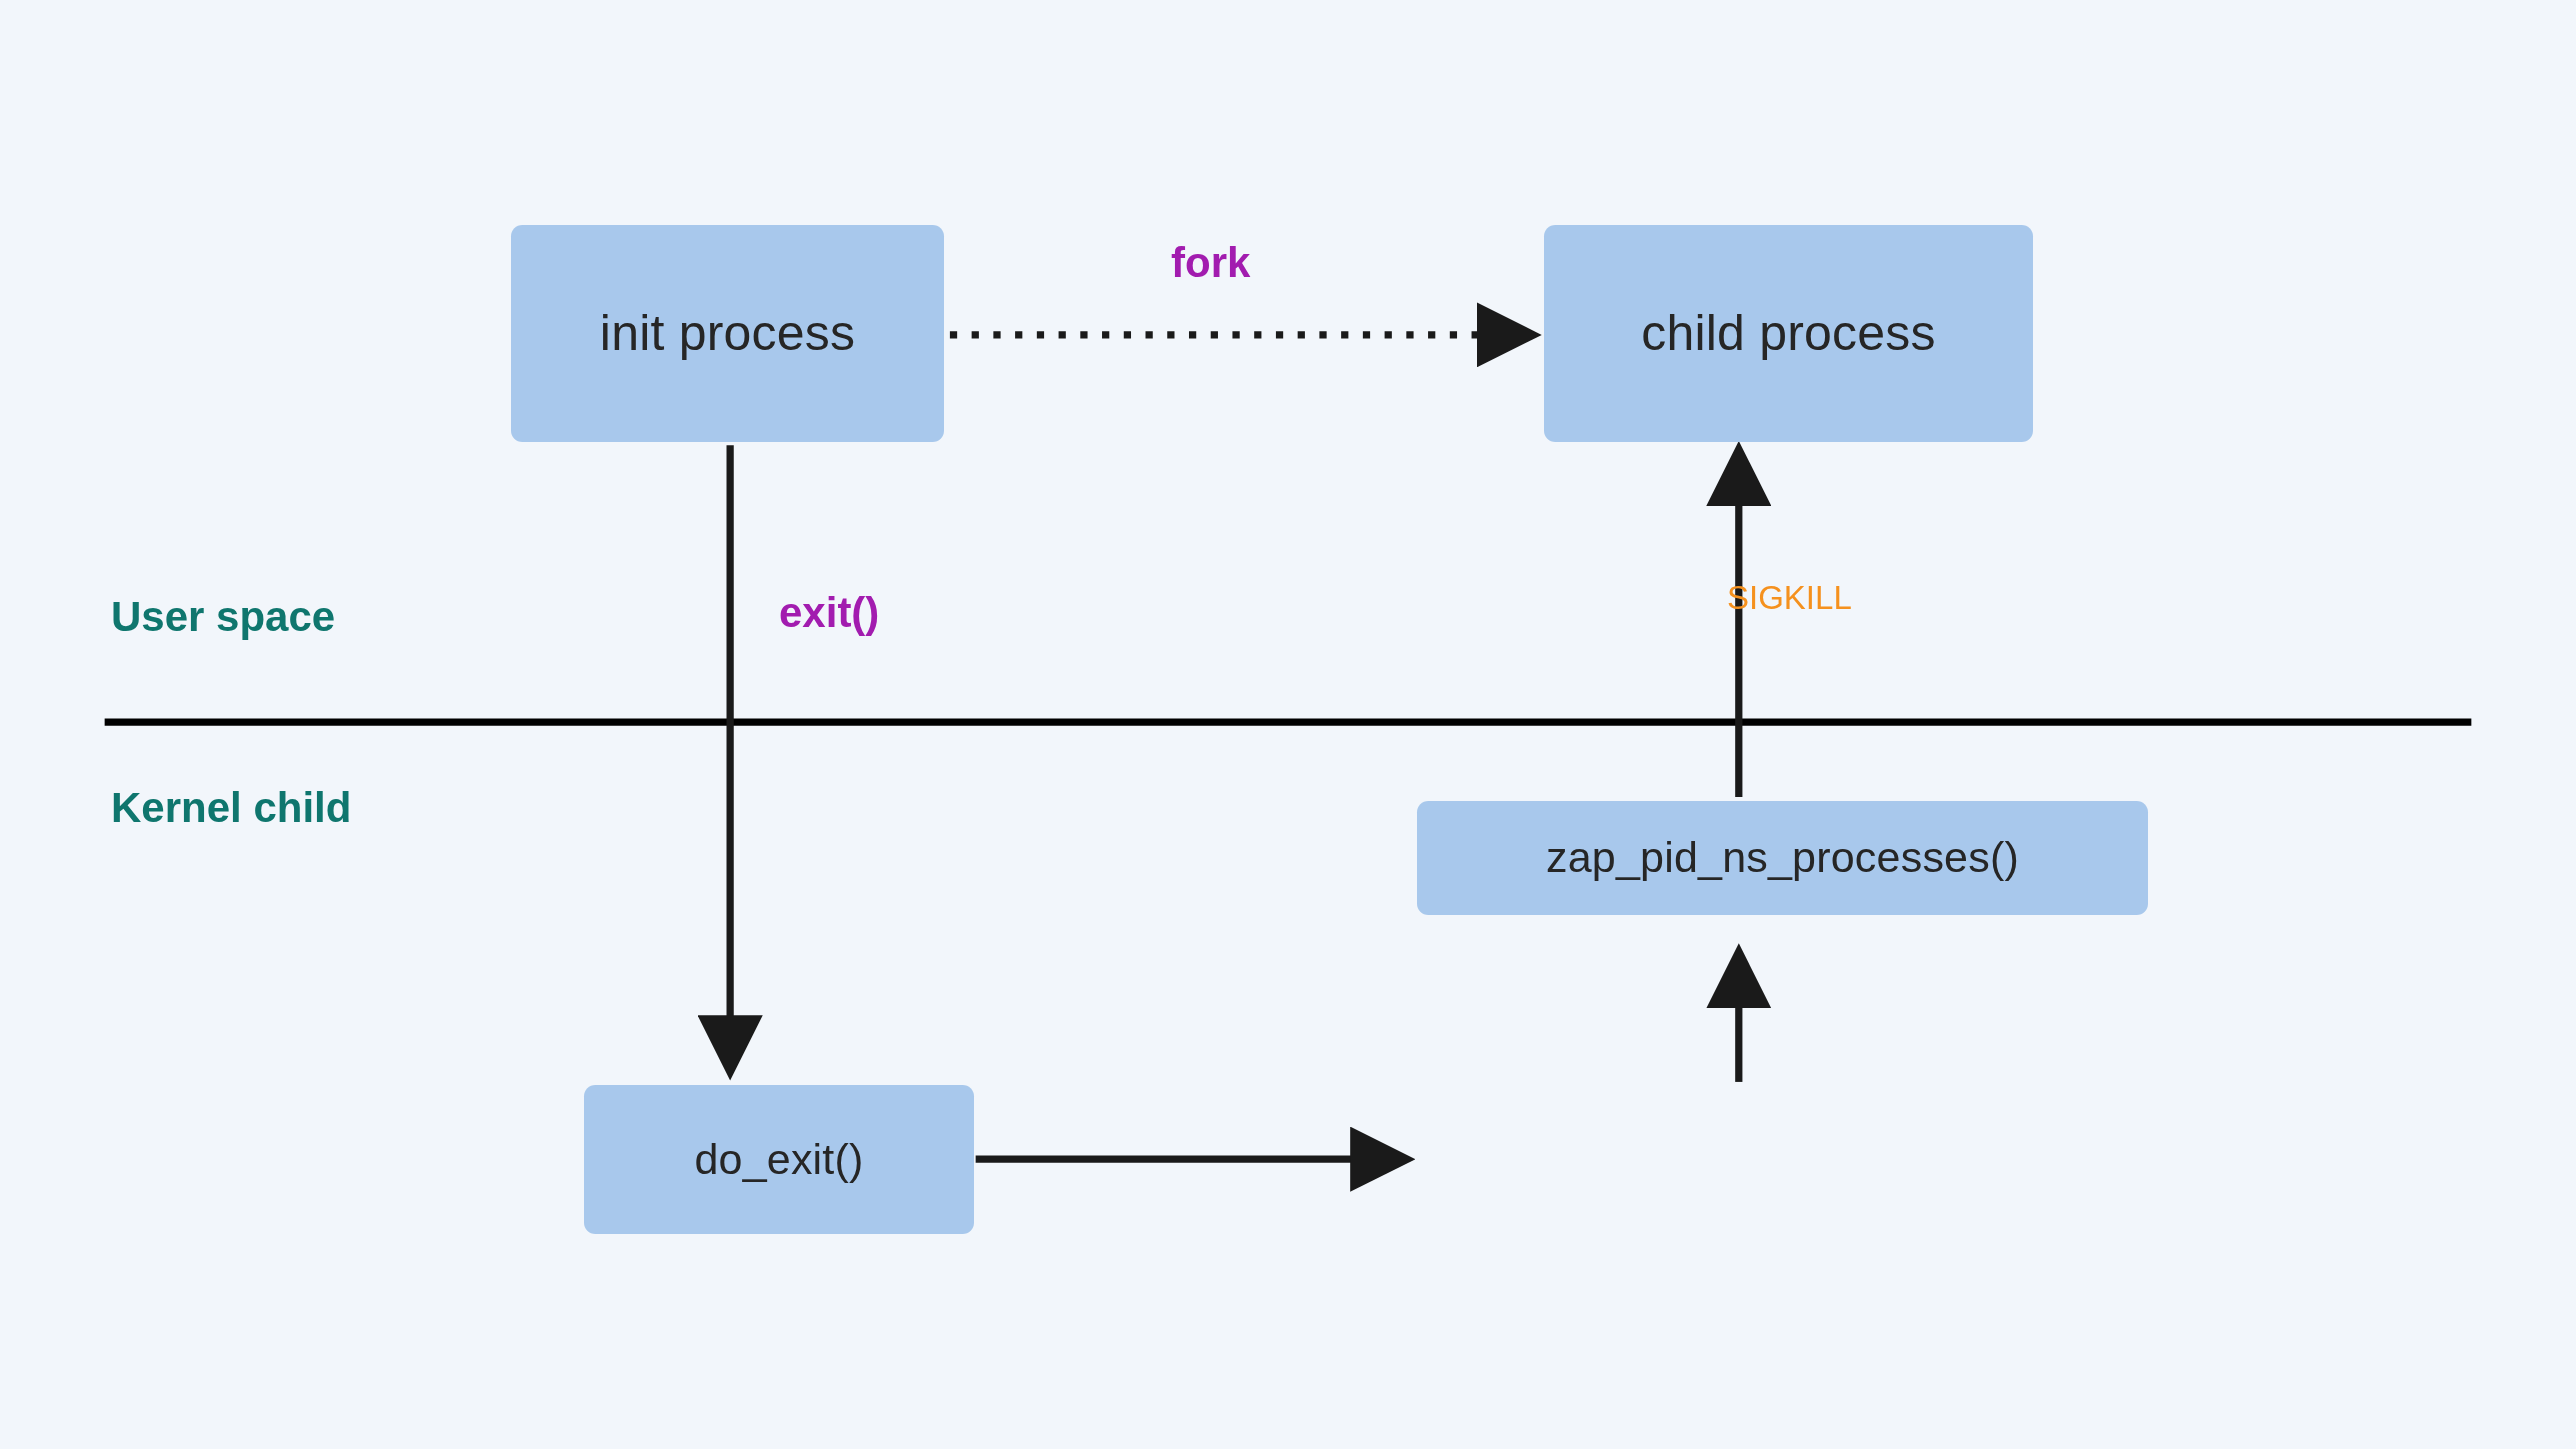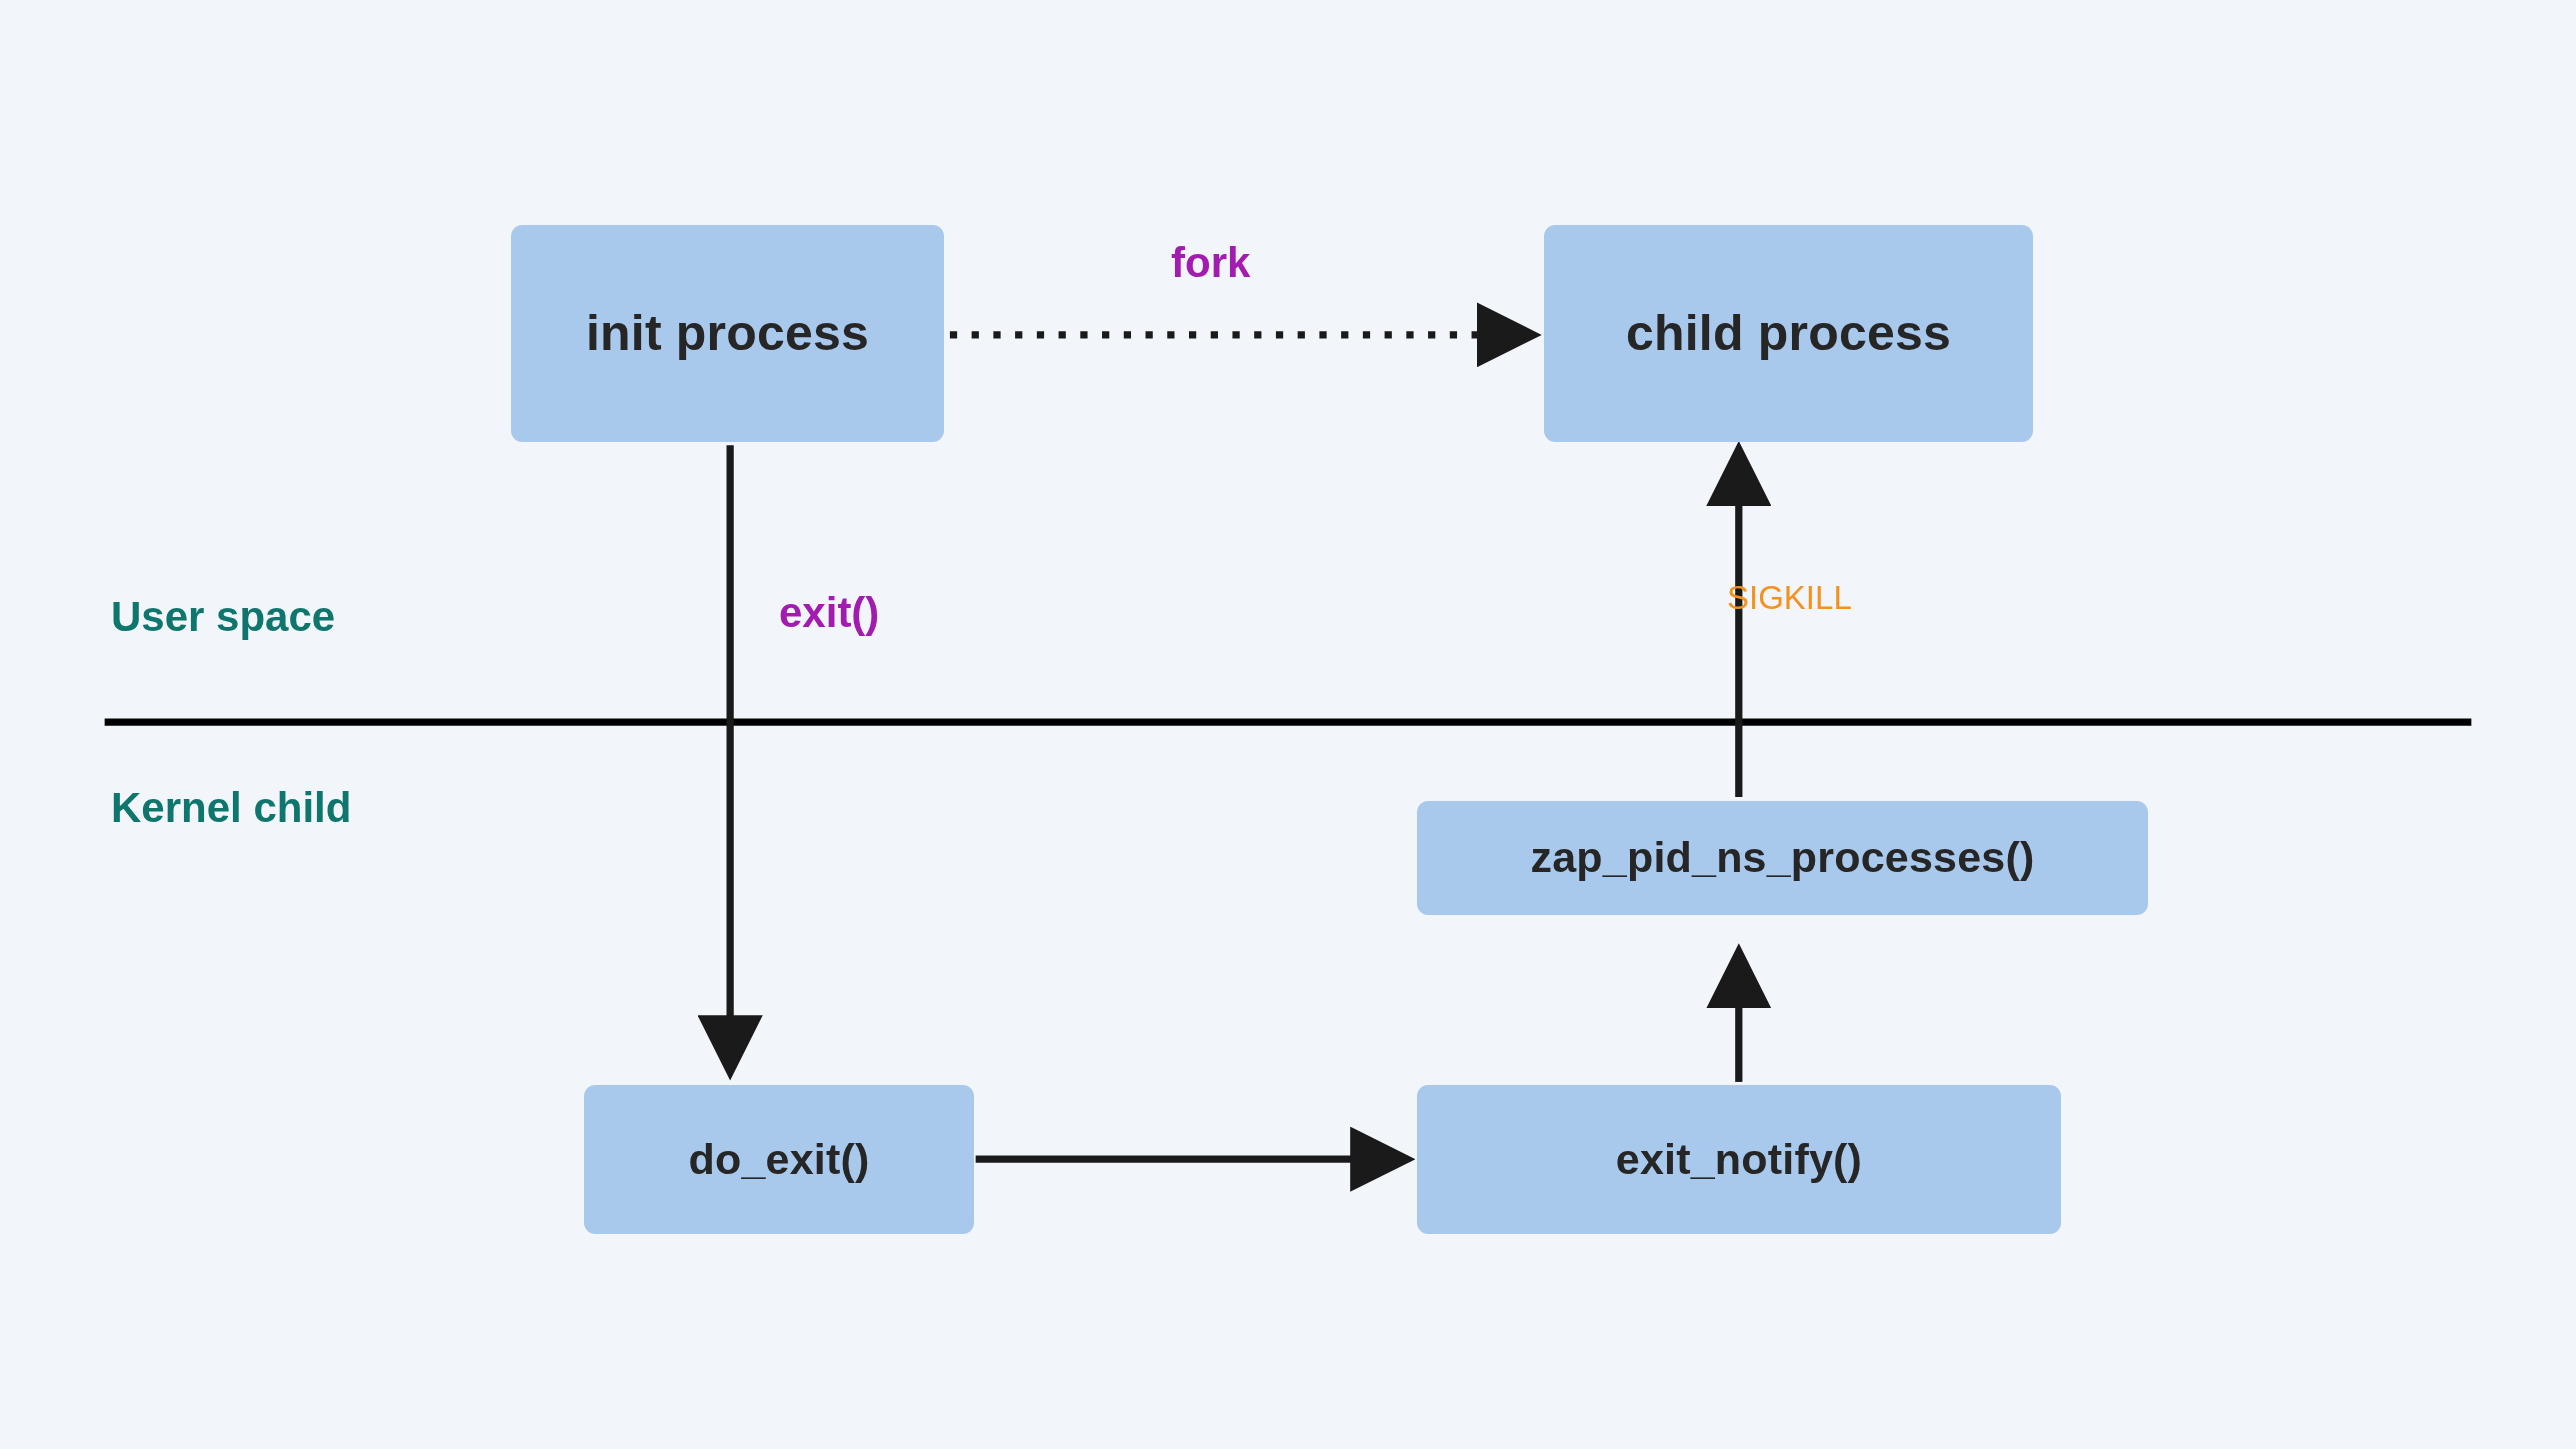--- a/index.html
+++ b/index.html
@@ -26,21 +26,21 @@
   }
   .node {
     position: absolute;
     background: #a8c8ec;
     border-radius: 11.3px;
     display: flex;
     align-items: center;
     justify-content: center;
     box-sizing: border-box;
     color: #262626;
-    font-weight: bold;
+    font-weight: normal;
     letter-spacing: 0.2px;
     text-align: center;
     line-height: 1.1;
   }
   .edge-label {
     position: absolute;
     color: #a21caf;
     font-weight: bold;
     white-space: nowrap;
     line-height: 1;
@@ -103,21 +103,20 @@
   </svg>
 
   <div class="node" id="node-init">init process</div>
 
   <div class="node" id="node-child">child process</div>
 
   <div class="node" id="node-zap">zap_pid_ns_processes()</div>
 
   <div class="node" id="node-do-exit">do_exit()</div>
 
-  <div class="node" id="node-exit-notify">exit_notify()</div>
 
   <div class="edge-label" id="label-fork">fork</div>
 
   <div class="edge-label" id="label-exit">exit()</div>
 
   <div class="signal-label" id="label-sigkill">SIGKILL</div>
 
   <div class="zone-label" id="label-user-space">User space</div>
 
   <div class="zone-label" id="label-kernel-space">Kernel child</div>

